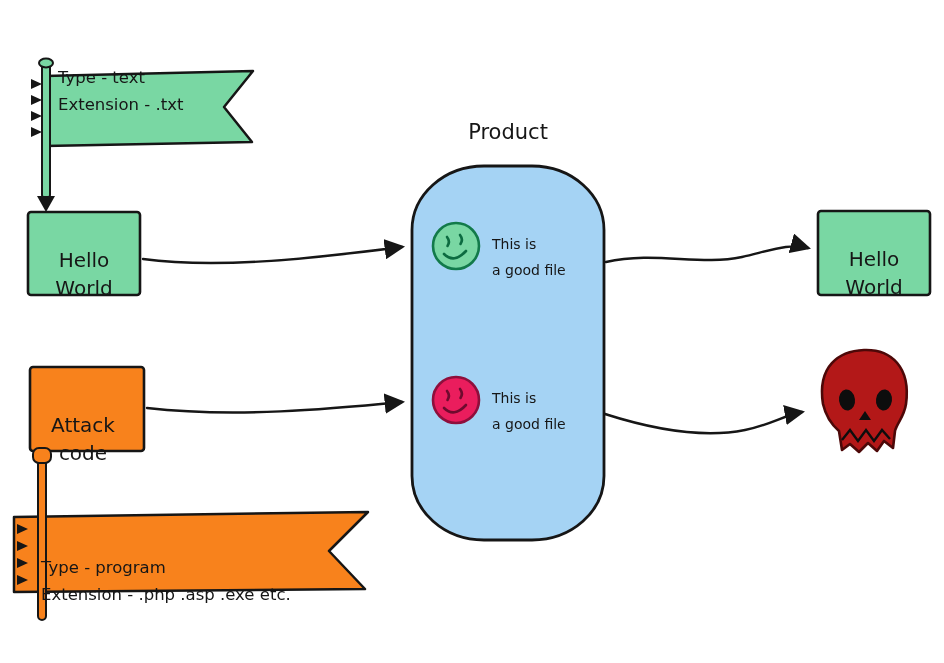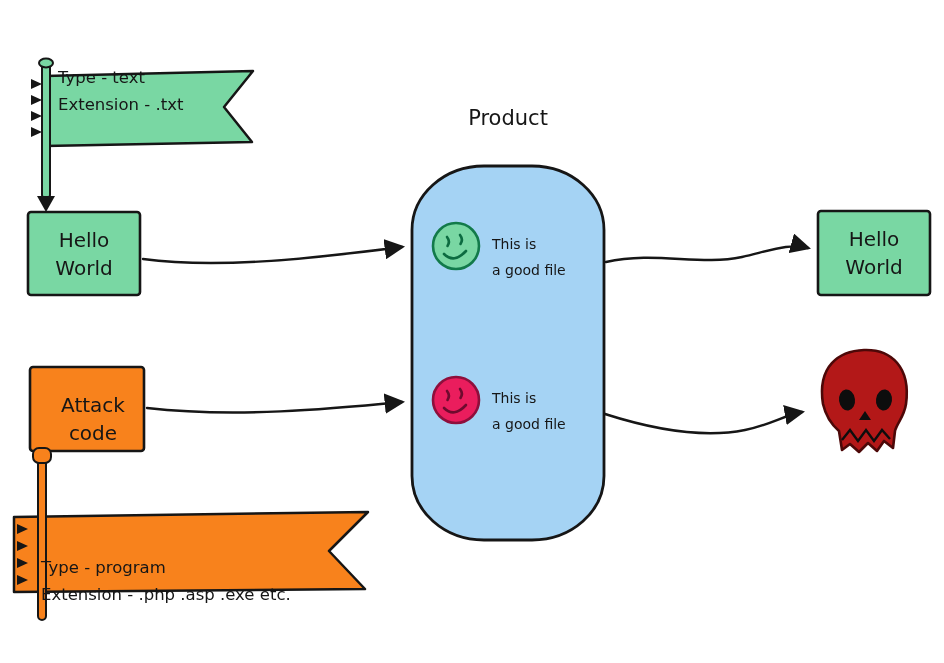--- a/index.html
+++ b/index.html
@@ -8,21 +8,21 @@
   .canvas {
     position: relative;
     width: 944px;
     height: 663px;
     background: #ffffff;
     overflow: hidden;
   }
   .canvas svg { position: absolute; left: 0; top: 0; }
   .txt { position: absolute; white-space: pre-line; color: #161616; }
   .center { display: flex; align-items: center; justify-content: center; text-align: center; }
-  .box-label { font-size: 20px; line-height: 28px; }
+  .box-label { font-size: 20px; line-height: 28px; margin-top: 20px; }
   .flag-text { font-size: 16.5px; line-height: 27px; }
   .file-label { font-size: 14px; line-height: 26px; }
   .product-title { font-size: 21px; text-align: center; }
   .arrow { stroke: #161616; stroke-width: 2.4; fill: none; stroke-linecap: round; }
   .face-line { stroke-width: 2.6; fill: none; stroke-linecap: round; }
 </style>
 </head>
 <body>
 
 <div class="canvas">
@@ -72,32 +72,32 @@
       <path d="M859,420 l6,-9 l6,9 Z" fill="#0d0d0d"></path>
       <path d="M842,440 L850,430 L858,441 L866,430 L874,441 L882,430 L890,439" stroke="#0d0d0d" stroke-width="2.4" fill="none"></path>
     </g>
 
     <path class="arrow" d="M143,259 C225,270 330,256 402,247" marker-end="url(#arrow)"></path>
     <path class="arrow" d="M147,408 C235,418 330,409 402,402" marker-end="url(#arrow)"></path>
     <path class="arrow" d="M606,262 C655,251 700,266 742,257 C772,250 790,243 808,248" marker-end="url(#arrow)"></path>
     <path class="arrow" d="M605,414 C655,430 705,438 745,430 C770,425 785,415 802,412" marker-end="url(#arrow)"></path>
   </svg>
 
-  <div class="txt product-title" style="left:412px; top:106px; width:192px;">Product</div>
+  <div class="txt product-title" style="left:412px; top:120px; width:192px;">Product</div>
 
   <div class="txt flag-text" style="left:58px; top:64px; width:190px;">Type - text
 Extension - .txt</div>
 
   <div class="txt flag-text" style="left:41px; top:554px; width:315px;">Type - program
 Extension - .php .asp .exe etc.</div>
 
   <div class="txt box-label center" style="left:28px; top:212px; width:112px; height:83px;">Hello
 World</div>
 
-  <div class="txt box-label center" style="left:36px; top:367px; width:114px; height:103px;">Attack
+  <div class="txt box-label center" style="left:26px; top:367px; width:114px; height:103px;">Attack
 code</div>
 
   <div class="txt box-label center" style="left:818px; top:211px; width:112px; height:84px;">Hello
 World</div>
 
   <div class="txt file-label" style="left:492px; top:231px; width:110px;">This is
 a good file</div>
 
   <div class="txt file-label" style="left:492px; top:385px; width:110px;">This is
 a good file</div>

